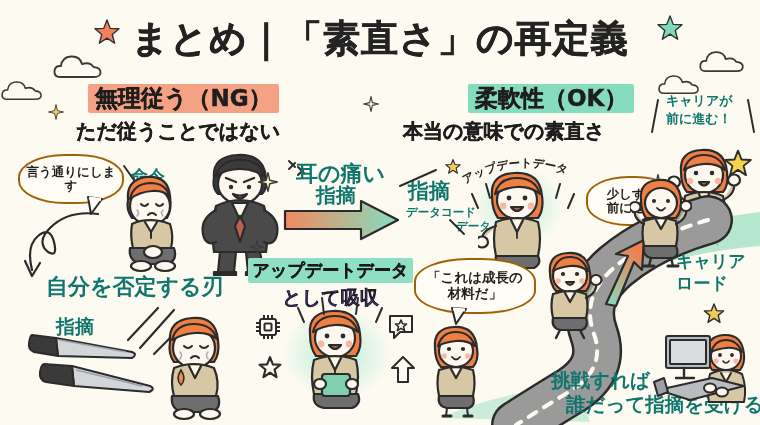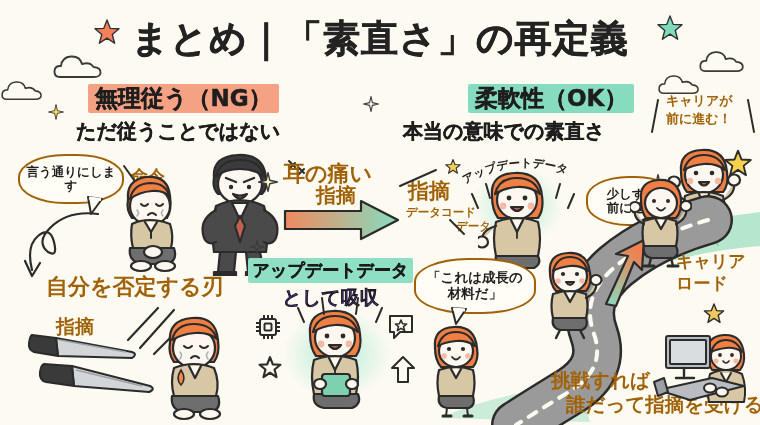--- a/index.html
+++ b/index.html
@@ -23,21 +23,21 @@
   }
 
   
   .sec-head{font-size:23px;font-weight:800;color:#1e1e1e;-webkit-text-stroke:0.5px #1e1e1e;white-space:nowrap;}
   .hl{padding:1px 7px 2px 7px;border-radius:2px;}
   .hl-ng{background:#f5a184;}
   .hl-ok{background:#86dcbe;}
   .sec-sub{font-size:20px;font-weight:800;color:#1e1e1e;-webkit-text-stroke:0.4px #1e1e1e;white-space:nowrap;}
 
   
-  .lbl{font-weight:800;color:#a16207;white-space:nowrap;line-height:1.12;}
+  .lbl{font-weight:800;color:#0f766e;white-space:nowrap;line-height:1.12;}
   .lbl-sm{font-size:12px;}
   .lbl-lg{font-size:20px;}
   .lbl-xl{font-size:22px;}
 
   
   .bubble{
     background:#fffdf6;border:2px solid #a16207;border-radius:48%/42%;
     display:flex;align-items:center;justify-content:center;text-align:center;
     font-weight:800;color:#1f1f1f;line-height:1.15;box-sizing:border-box;
   }
@@ -244,21 +244,21 @@
       <path d="M39 60 L45 72 L51 60" fill="#fdf7ef"></path>
       <path d="M22 90 Q20 104 34 106 L62 106 Q72 102 68 90 Z" fill="#6e6e6e"></path>
       <ellipse cx="34" cy="108" rx="10" ry="5" fill="#fdf7ef"></ellipse>
       <ellipse cx="60" cy="108" rx="10" ry="5" fill="#fdf7ef"></ellipse>
     </g>
   </svg>
   <svg class="abs" style="left:172px;top:368px;" width="18" height="20" viewBox="0 0 18 20">
     <path d="M9 2 Q15 11 9 17 Q3 11 9 2 Z" fill="#f08a4b" stroke="#2b2b2b" stroke-width="1.6"></path>
   </svg>
 
-  <div class="abs lbl lbl-xl" style="left:283px;top:162px;">耳の痛い</div>
+  <div class="abs lbl lbl-xl" style="left:296px;top:162px;">耳の痛い</div>
   <div class="abs lbl lbl-lg" style="left:316px;top:184px;">指摘</div>
 
   <svg class="abs" id="big-arrow" viewBox="0 0 118 44">
     <defs>
       <linearGradient id="arrGrad" x1="0" y1="0" x2="1" y2="0">
         <stop offset="0%" stop-color="#ef8a5f"></stop>
         <stop offset="100%" stop-color="#86ddc0"></stop>
       </linearGradient>
     </defs>
     <path d="M2 13 L78 13 L78 3 L115 22 L78 41 L78 31 L2 31 Z" fill="url(#arrGrad)" stroke="#2b2b2b" stroke-width="2.2" stroke-linejoin="round"></path>

